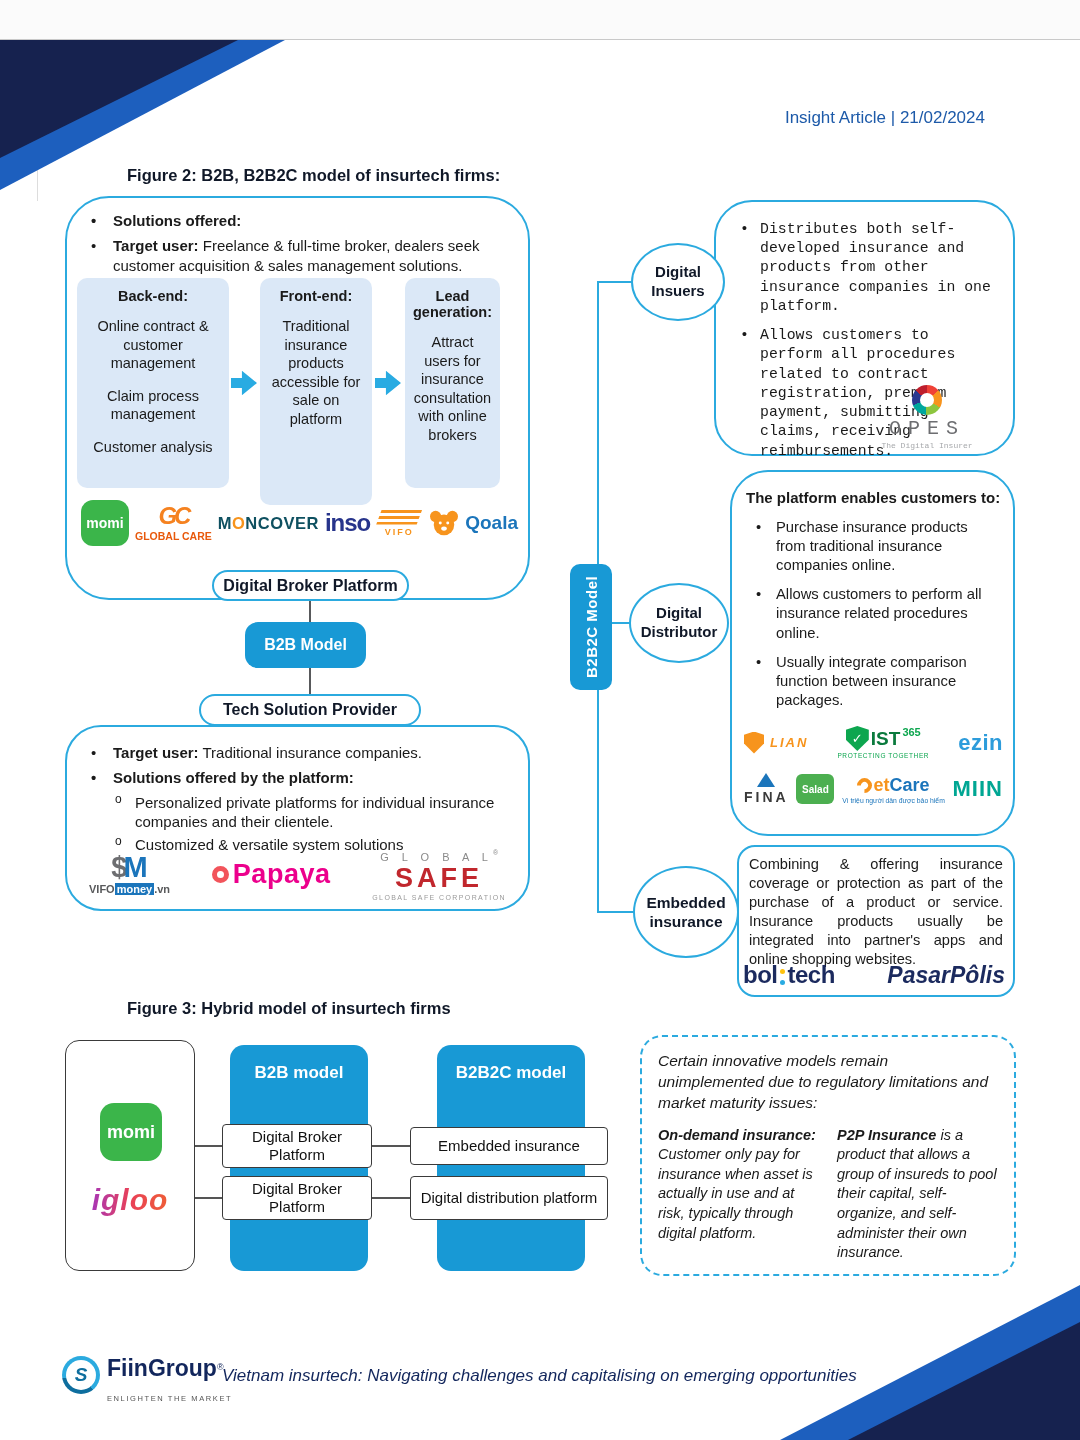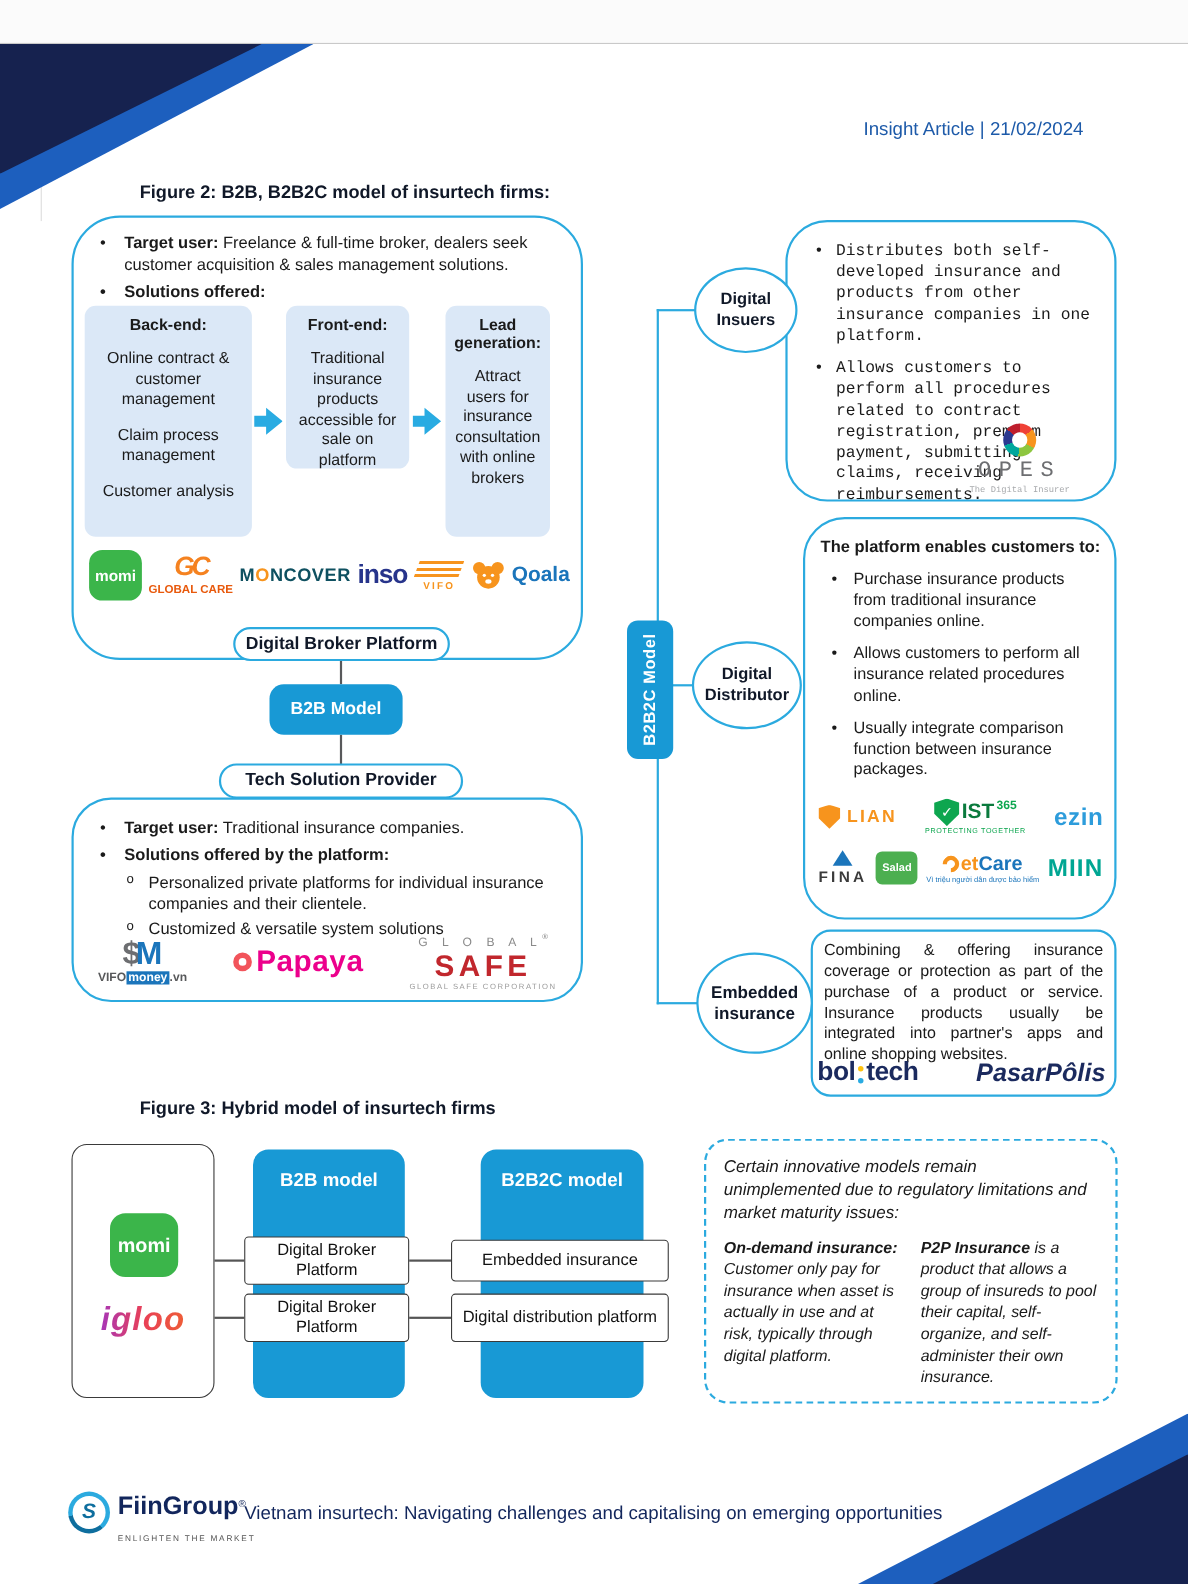--- a/index.html
+++ b/index.html
@@ -86,21 +86,21 @@
   .opes-logo { position:absolute; right:24px; bottom:4px; width:124px; text-align:center; }
   .opes-ring { width:30px; height:30px; border-radius:50%; margin:0 auto 2px; position:relative;
       background:conic-gradient(#ef4136 0 50deg,#f7941d 50deg 120deg,#8dc63f 120deg 185deg,#00a79d 185deg 250deg,#2b3990 250deg 310deg,#be1e2d 310deg 360deg); }
   .opes-ring::after { content:""; position:absolute; inset:8px; background:#fff; border-radius:50%; }
   .opes-word { font-size:20px; color:#6d6e71; letter-spacing:7px; }
   .opes-tag { font-size:8px; color:#a7a9ac; margin-top:1px; }
 
   .shield { display:inline-block; clip-path:polygon(50% 0,100% 15%,100% 55%,50% 100%,0 55%,0 15%); }
   .lian-logo { display:flex; align-items:center; gap:6px; }
   .lian-shield { width:20px; height:22px; background:#f7941d; }
-  .lian-text { font-size:16px; font-weight:bold; color:#f7941d; letter-spacing:2px; }
+  .lian-text { font-size:13px; font-weight:bold; color:#f7941d; letter-spacing:2px;font-style:italic; }
   .vist-logo { text-align:center; }
   .vist-row { display:flex; align-items:center; justify-content:center; gap:2px; }
   .vist-shield { width:23px; height:25px; background:#0da64f; color:#fff; font-size:13px;
                  display:flex; align-items:center; justify-content:center; }
   .vist-ist { font-size:19px; font-weight:800; color:#0a7a3d; }
   .vist-365 { font-size:11px; font-weight:bold; color:#0da64f; align-self:flex-start; }
   .vist-tag { font-size:6.5px; color:#0da64f; letter-spacing:0.6px; margin-top:1px; }
   .ezin-logo { font-size:22px; font-weight:bold; color:#2d9cdb; letter-spacing:0.5px; }
   .fina-logo { text-align:center; }
   .tri-up { width:0; height:0; border-left:9px solid transparent; border-right:9px solid transparent;
@@ -146,21 +146,21 @@
   .note-col { width:50%; font-size:14.5px; line-height:1.35; }
 
   .fiin-ring { width:38px; height:38px; border-radius:50%; position:relative;
       background:conic-gradient(#2baadf 0 140deg,#0e6e9e 140deg 260deg,#2baadf 260deg 360deg); }
   .fiin-ring::after { content:""; position:absolute; inset:4px; background:#fff; border-radius:50%; }
   .fiin-s { position:absolute; inset:0; display:flex; align-items:center; justify-content:center;
             z-index:1; color:#0e6e9e; font-weight:bold; font-style:italic; font-size:19px; }
   .fiin-name { font-size:23px; font-weight:bold; color:#12265c; }
   .fiin-reg { font-size:9px; color:#12265c; }
   .fiin-sub { font-size:7.5px; letter-spacing:1.6px; color:#555; margin-top:12px; }
-  .footer-tagline { font-size:17px; color:#12265c; }
+  .footer-tagline { font-size:17px; font-style:italic; color:#12265c; }
 </style>
 </head>
 <body>
 
 <div class="page">
 
   <div class="abs top-strip"></div>
   <div class="abs edge-line"></div>
   <div class="abs tl-blue"></div>
   <div class="abs tl-navy"></div>
@@ -174,31 +174,31 @@
   <div class="vline-gray" style="left:309px; top:600px; height:22px;"></div>
   <div class="vline-gray" style="left:309px; top:668px; height:27px;"></div>
 
   <div class="vline-cyan" style="left:597px; top:281px; height:632px;"></div>
   <div class="hline-cyan" style="left:597px; top:281px; width:38px;"></div>
   <div class="hline-cyan" style="left:610px; top:622px; width:26px;"></div>
   <div class="hline-cyan" style="left:597px; top:911px; width:42px;"></div>
 
   <div class="cyan-box" style="left:65px; top:196px; width:465px; height:404px; border-radius:44px;">
     <div class="abs" style="left:16px; top:13px; right:12px;">
+      <div class="bullet b">Solutions offered:</div>
       <div class="bullet"><span class="b">Target user:</span><span> Freelance &amp; full-time broker, dealers seek customer acquisition &amp; sales management solutions.</span></div>
-      <div class="bullet b">Solutions offered:</div>
     </div>
     <div class="inner-box" style="left:10px; top:80px; width:152px; height:210px;">
       <div class="inner-title">Back-end:</div>
       <div class="inner-item">Online contract &amp; customer management</div>
       <div class="inner-item">Claim process management</div>
       <div class="inner-item">Customer analysis</div>
     </div>
     <div class="arrow" style="left:164px; top:171px;"></div>
-    <div class="inner-box" style="left:193px; top:80px; width:112px; height:148px;">
+    <div class="inner-box" style="left:193px; top:80px; width:112px; height:227px;">
       <div class="inner-title">Front-end:</div>
       <div class="inner-item">Traditional insurance products accessible for sale on platform</div>
     </div>
     <div class="arrow" style="left:308px; top:171px;"></div>
     <div class="inner-box" style="left:338px; top:80px; width:95px; height:210px;">
       <div class="inner-title">Lead generation:</div>
       <div class="inner-item">Attract users for insurance consultation with online brokers</div>
     </div>
 
     <div class="logo-row" style="left:14px; right:10px; top:296px; height:58px;">

